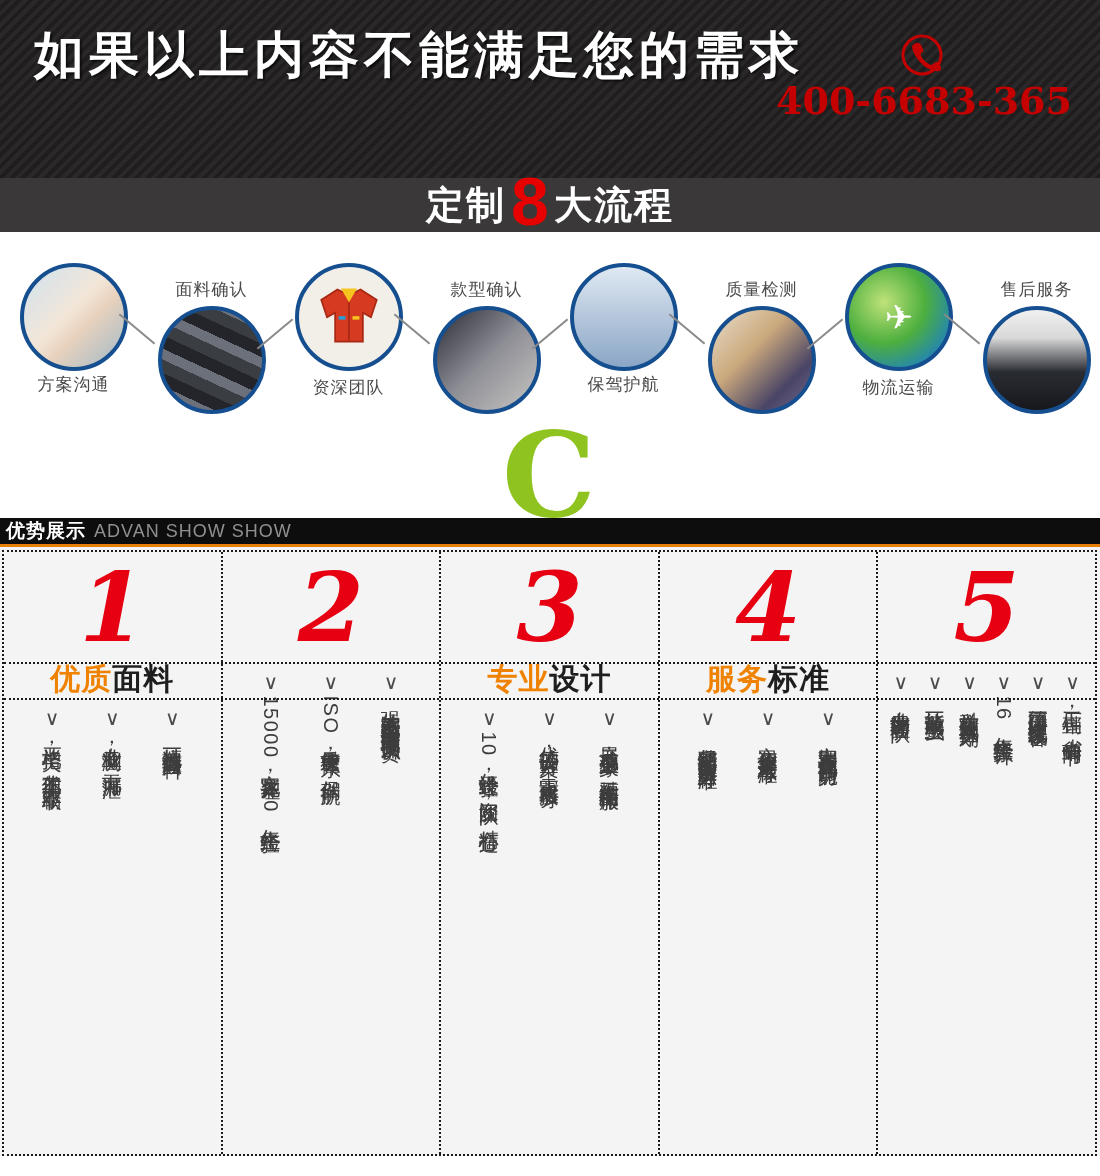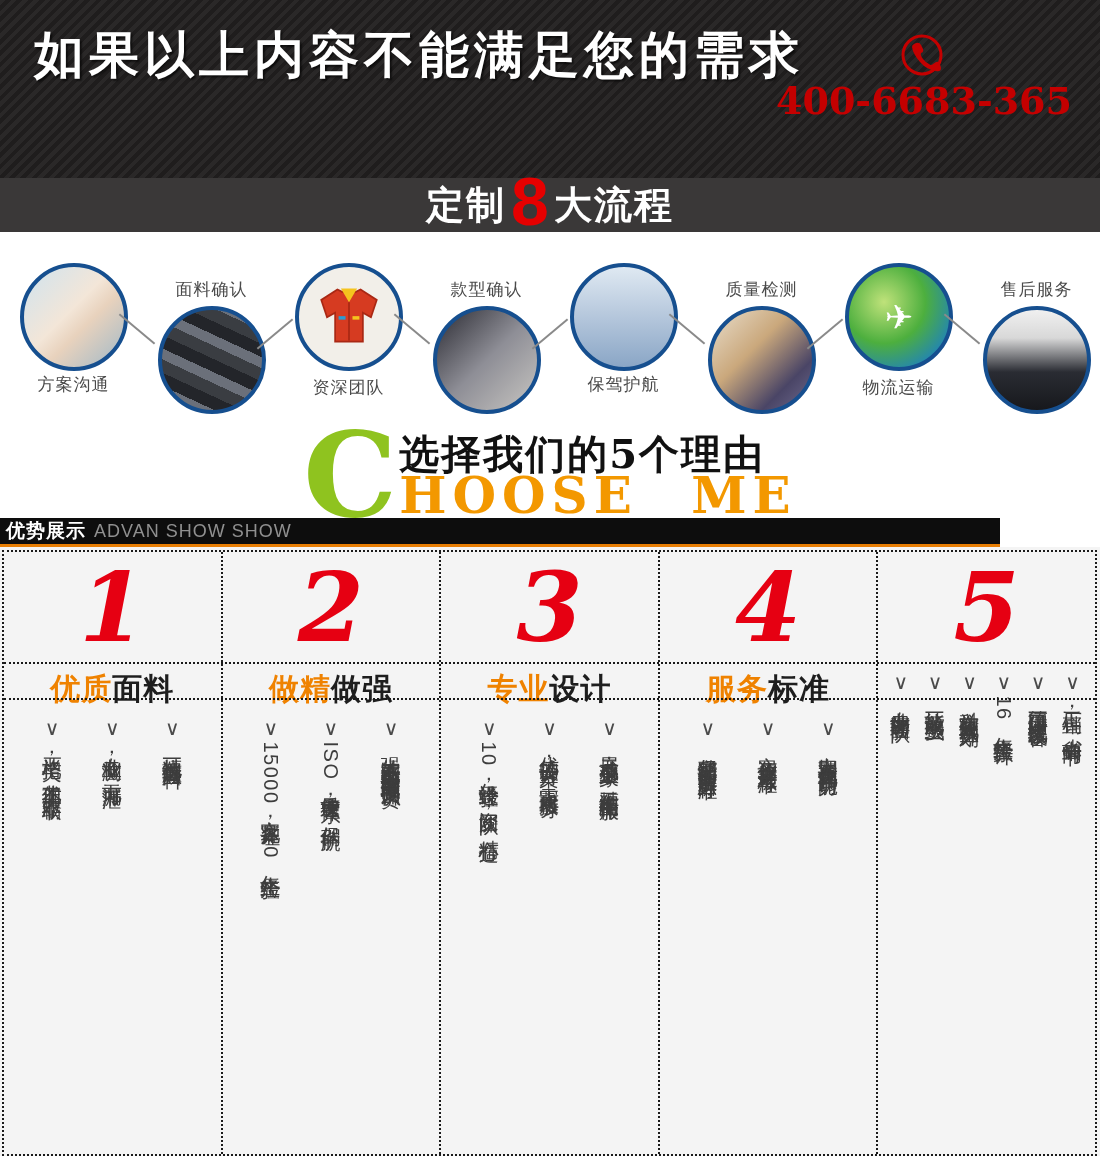--- a/index.html
+++ b/index.html
@@ -66,39 +66,39 @@
     display:flex; align-items:flex-start; justify-content:center; position:relative; z-index:2; }
   .choose-c{ font-family:"DejaVu Serif", serif; font-weight:bold; color:#8fc31f;
     font-size:118px; line-height:86px; margin-right:2px; }
   .choose-right{ display:flex; flex-direction:column; padding-top:2px; }
   .choose-cn{ font-family:"DejaVu Serif", serif; font-weight:bold; color:#111;
     font-size:40px; line-height:40px; letter-spacing:2px; }
   .choose-en{ font-family:"DejaVu Serif", serif; font-weight:bold; color:#f39800;
     font-size:50px; line-height:44px; letter-spacing:6px; word-spacing:30px; }
 
   
-  .adv-bar{ width:1000px; height:29px; background:#0d0d0d;
+  .adv-bar{ width:1100px; height:29px; background:#0d0d0d;
     border-bottom:3px solid #e87e04; display:flex; align-items:center; padding-left:6px; }
   .adv-cn{ color:#fff; font-size:19px; font-weight:bold; letter-spacing:1px; }
   .adv-en{ color:#909090; font-size:18px; margin-left:8px; letter-spacing:1px; }
 
   
   .reasons{ position:relative; width:1100px; height:629px; background:#f4f4f4; }
   .reasons-bottom{ position:absolute; left:0; right:0; bottom:0; height:20px; background:#fff; }
   .grid{ position:absolute; left:2px; right:3px; top:3px; bottom:20px;
     border:2px dotted #1a1a1a; display:flex; }
   .hline{ position:absolute; left:0; right:0; border-top:2px dotted #1a1a1a; }
   .hline-1{ top:110px; } .hline-2{ top:146px; }
   .col{ flex:1 1 0; display:flex; flex-direction:column; min-width:0; }
   .col + .col{ border-left:2px dotted #1a1a1a; }
   .num{ height:110px; text-align:center; color:#e60012;
     font-family:"DejaVu Serif", serif; font-style:italic; font-weight:bold;
     font-size:95px; line-height:112px; }
   .rtitle{ height:36px; line-height:34px; text-align:center;
-    font-size:30px; font-weight:bold; letter-spacing:1px; white-space:nowrap;margin-top:10px; }
+    font-size:30px; font-weight:bold; letter-spacing:1px; white-space:nowrap; }
   .rtitle .hl{ color:#ef8200; } .rtitle .rest{ color:#1e1e1e; }
   .items{ flex:1; display:flex; flex-direction:row-reverse;
     justify-content:space-evenly; align-items:flex-start; padding-top:8px; }
   .vitem{ writing-mode:vertical-rl; text-orientation:mixed;
     font-size:20px; letter-spacing:1.5px; line-height:1.2; color:#3d3d3d; max-height:455px; }
   .check{ text-orientation:upright; color:#4a4a4a; }
 </style>
 </head>
 <body>
 
@@ -156,24 +156,20 @@
   <div class="connector conn-up" style="left:252px; top:101px;"></div>
   <div class="connector conn-down" style="left:389px; top:96px;"></div>
   <div class="connector conn-up" style="left:527px; top:101px;"></div>
   <div class="connector conn-down" style="left:664px; top:96px;"></div>
   <div class="connector conn-up" style="left:802px; top:101px;"></div>
   <div class="connector conn-down" style="left:939px; top:96px;"></div>
 </div>
 
 <div class="choose">
   <div class="choose-c">C</div>
-  <div class="choose-right">
-    <div class="choose-cn">选择我们的5个理由</div>
-    <div class="choose-en">HOOSE ME</div>
-  </div>
 </div>
 
 <div class="adv-bar">
   <span class="adv-cn">优势展示</span>
   <span class="adv-en">ADVAN SHOW SHOW</span>
 </div>
 
 <div class="reasons">
   <div class="grid">
     <div class="hline hline-1"></div>
@@ -186,23 +182,20 @@
       </div>
       <div class="items">
         <div class="vitem"><span class="check">∨</span><span>精挑细选每一款面料</span></div>
         <div class="vitem"><span class="check">∨</span><span>专业检测，无漏可泄</span></div>
         <div class="vitem"><span class="check">∨</span><span>严格把关，非优不用 非精不取</span></div>
       </div>
     </div>
 
     <div class="col">
       <div class="num">2</div>
-      <div class="rtitle">
-        <span class="hl">做精</span><span class="rest">做强</span>
-      </div>
       <div class="items">
         <div class="vitem"><span class="check">∨</span><span>强大的生产能力科学灵活的生产管理制度知识供货</span></div>
         <div class="vitem"><span class="check">∨</span><span>ISO质量管理体系，保驾护航</span></div>
         <div class="vitem"><span class="check">∨</span><span>15000家客户见证，10年生产经验</span></div>
       </div>
     </div>
 
     <div class="col">
       <div class="num">3</div>
       <div class="rtitle">

